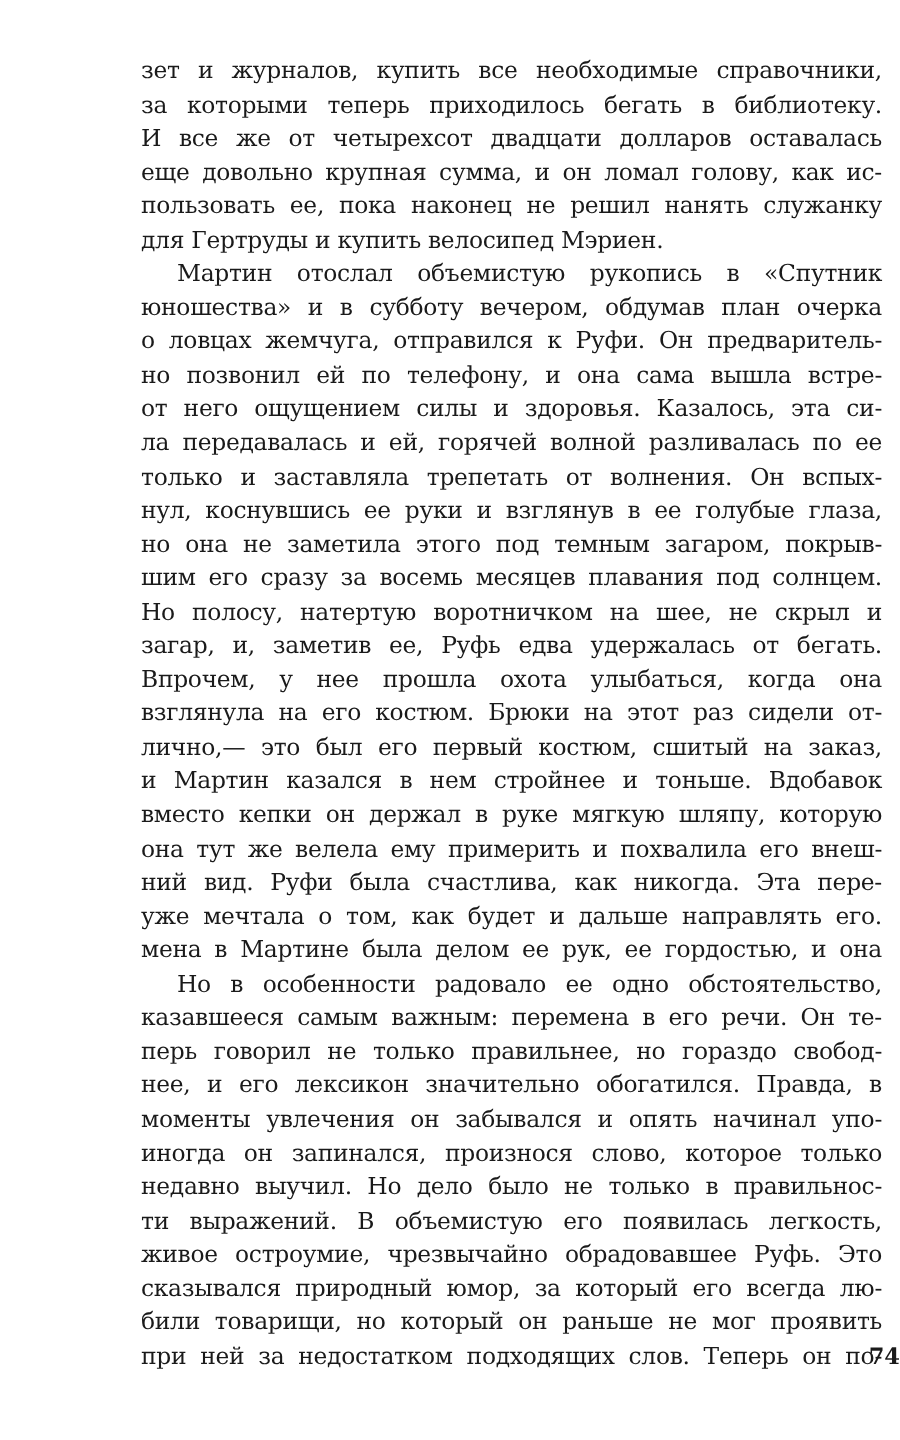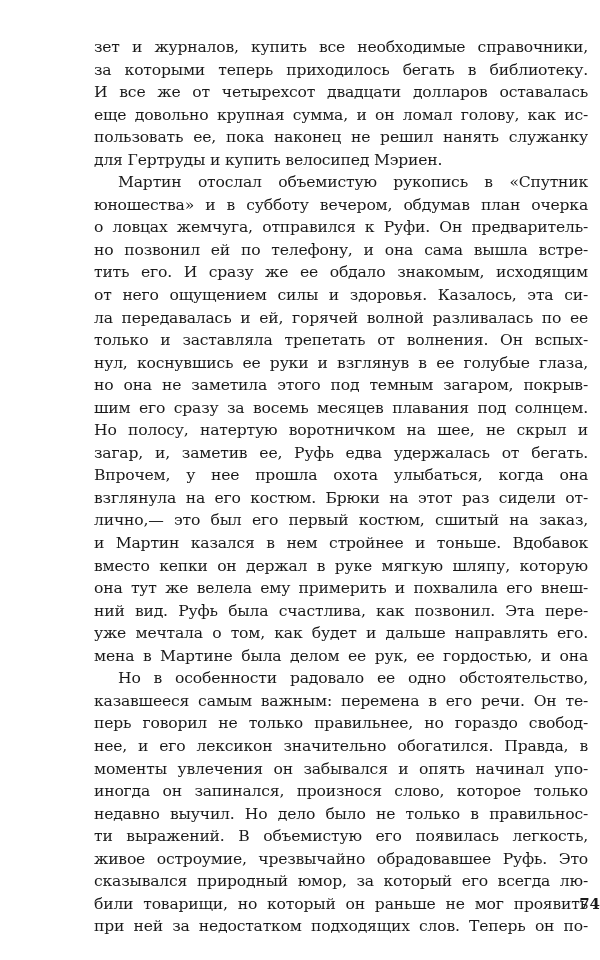--- a/index.html
+++ b/index.html
@@ -30,36 +30,35 @@
     <span class="line">зет и журналов, купить все необходимые справочники,</span>
     <span class="line">за которыми теперь приходилось бегать в библиотеку.</span>
     <span class="line">И все же от четырехсот двадцати долларов оставалась</span>
     <span class="line">еще довольно крупная сумма, и он ломал голову, как ис-</span>
     <span class="line">пользовать ее, пока наконец не решил нанять служанку</span>
     <span class="line last">для Гертруды и купить велосипед Мэриен.</span>
     <span class="line indent">Мартин отослал объемистую рукопись в «Спутник</span>
     <span class="line">юношества» и в субботу вечером, обдумав план очерка</span>
     <span class="line">о ловцах жемчуга, отправился к Руфи. Он предваритель-</span>
     <span class="line">но позвонил ей по телефону, и она сама вышла встре-</span>
-    <span class="line">тить его. И сразу же ее обдало знакомым, исходящим</span>
     <span class="line">от него ощущением силы и здоровья. Казалось, эта си-</span>
     <span class="line">ла передавалась и ей, горячей волной разливалась по ее</span>
     <span class="line">только и заставляла трепетать от волнения. Он вспых-</span>
     <span class="line">нул, коснувшись ее руки и взглянув в ее голубые глаза,</span>
     <span class="line">но она не заметила этого под темным загаром, покрыв-</span>
     <span class="line">шим его сразу за восемь месяцев плавания под солнцем.</span>
     <span class="line">Но полосу, натертую воротничком на шее, не скрыл и</span>
     <span class="line">загар, и, заметив ее, Руфь едва удержалась от бегать.</span>
     <span class="line">Впрочем, у нее прошла охота улыбаться, когда она</span>
     <span class="line">взглянула на его костюм. Брюки на этот раз сидели от-</span>
     <span class="line">лично,— это был его первый костюм, сшитый на заказ,</span>
     <span class="line">и Мартин казался в нем стройнее и тоньше. Вдобавок</span>
     <span class="line">вместо кепки он держал в руке мягкую шляпу, которую</span>
     <span class="line">она тут же велела ему примерить и похвалила его внеш-</span>
-    <span class="line">ний вид. Руфь была счастлива, как позвонил. Эта пере-</span>
+    <span class="line">ний вид. Руфи была счастлива, как никогда. Эта пере-</span>
     <span class="line">уже мечтала о том, как будет и дальше направлять его.</span>
     <span class="line">мена в Мартине была делом ее рук, ее гордостью, и она</span>
     <span class="line indent">Но в особенности радовало ее одно обстоятельство,</span>
     <span class="line">казавшееся самым важным: перемена в его речи. Он те-</span>
     <span class="line">перь говорил не только правильнее, но гораздо свобод-</span>
     <span class="line">нее, и его лексикон значительно обогатился. Правда, в</span>
     <span class="line">моменты увлечения он забывался и опять начинал упо-</span>
     <span class="line">иногда он запинался, произнося слово, которое только</span>
     <span class="line">недавно выучил. Но дело было не только в правильнос-</span>
     <span class="line">ти выражений. В объемистую его появилась легкость,</span>

